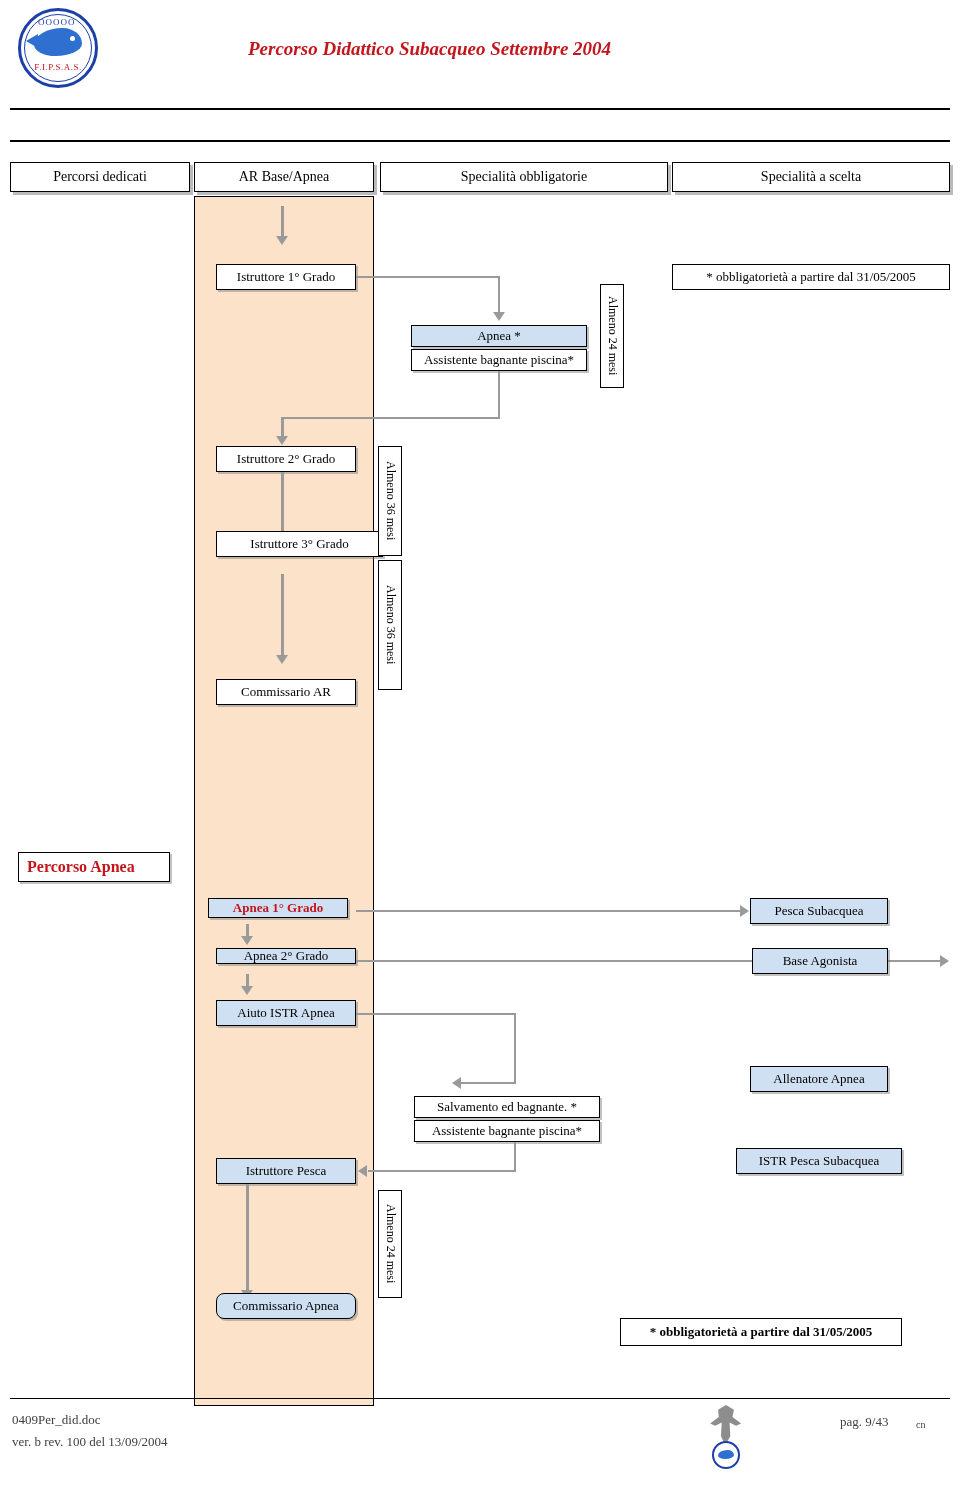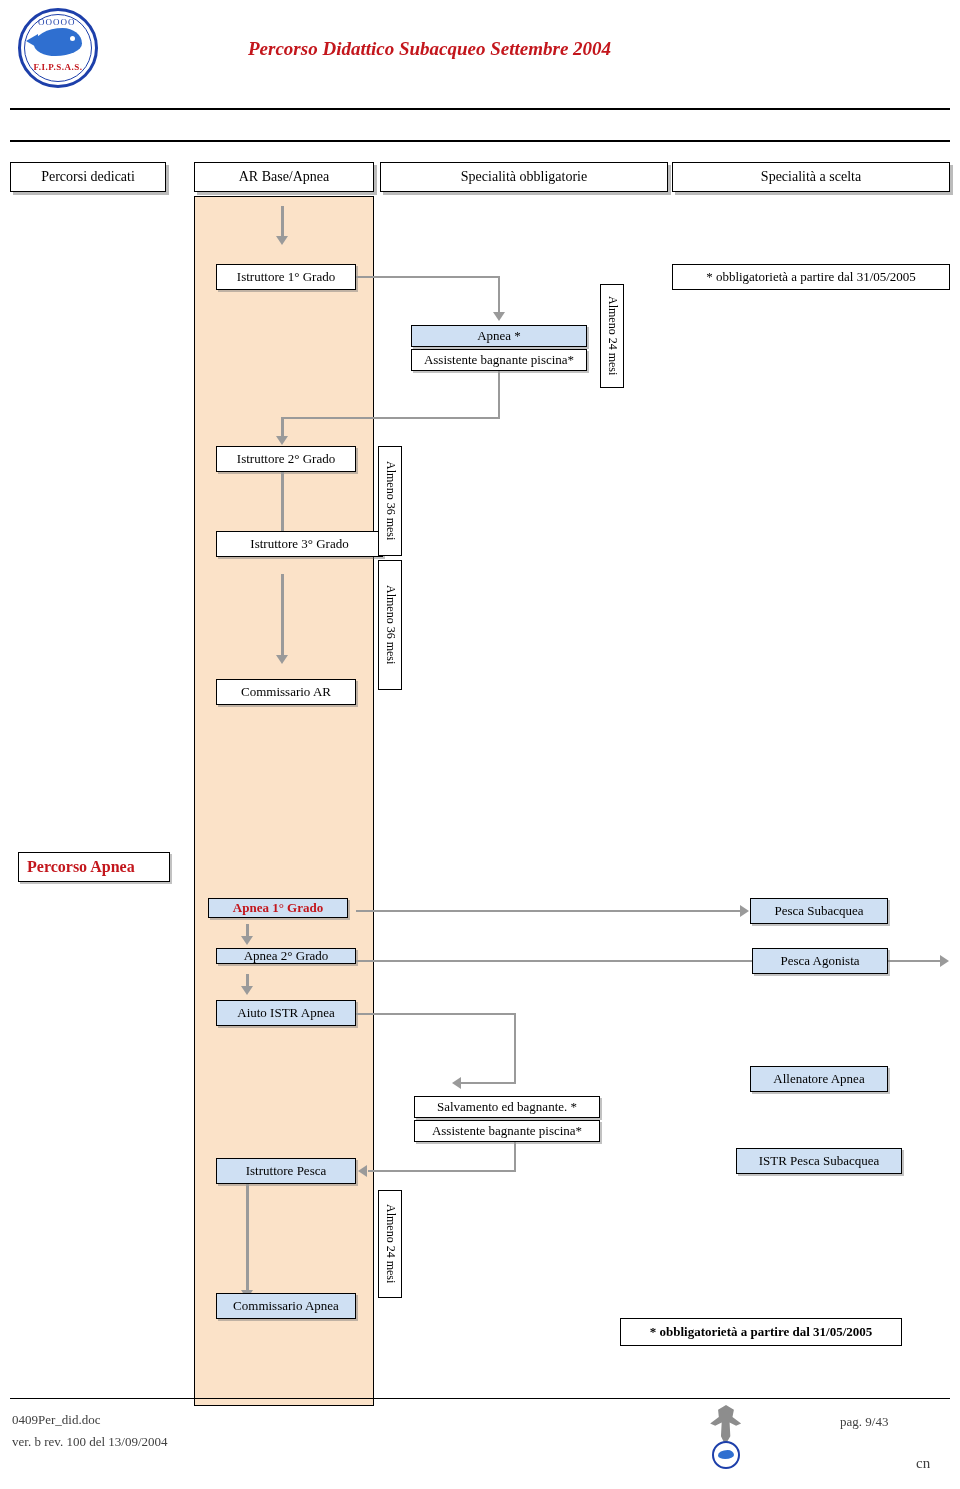--- a/index.html
+++ b/index.html
@@ -71,21 +71,21 @@
     font-size: 9px;
     color: #1d3faa;
     letter-spacing: 1px;
   }
   .logo .label {
     position: absolute;
     left: 0; top: 54px;
     width: 80px;
     text-align: center;
     font-size: 9px;
-    font-weight: bold;
+    font-weight: normal;
     color: #c3161c;
     letter-spacing: 0.5px;
   }
   .doc-title {
     position: absolute;
     left: 248px; top: 38px;
     font-size: 19px;
     font-weight: bold;
     font-style: italic;
     color: #c3161c;
@@ -222,21 +222,21 @@
     <div class="fish"></div>
     <div class="eye"></div>
     <div class="label">F.I.P.S.A.S.</div>
   </div>
 
   <div class="doc-title">Percorso Didattico Subacqueo Settembre 2004</div>
 
   <div class="hr" style="left:10px; top:108px; width:940px;"></div>
   <div class="hr" style="left:10px; top:140px; width:940px;"></div>
 
-  <div class="box header-box plain" style="left:10px; top:162px; width:156px; height:30px;">
+  <div class="box header-box plain" style="left:10px; top:162px; width:180px; height:30px;">
     <span>Percorsi dedicati</span>
   </div>
   <div class="box header-box plain" style="left:194px; top:162px; width:180px; height:30px;">
     <span>AR Base/Apnea</span>
   </div>
   <div class="box header-box plain" style="left:380px; top:162px; width:288px; height:30px;">
     <span>Specialità obbligatorie</span>
   </div>
   <div class="box header-box plain" style="left:672px; top:162px; width:278px; height:30px;">
     <span>Specialità a scelta</span>
@@ -316,21 +316,21 @@
 
   <div class="conn" style="left:246px; top:924px; width:3px; height:14px;"></div>
   <div class="arrow-down" style="left:241px; top:936px;"></div>
 
   <div class="box blue" style="left:216px; top:948px; width:140px; height:16px;">
     <span>Apnea 2° Grado</span>
   </div>
   <div class="conn" style="left:356px; top:960px; width:590px; height:2px;"></div>
   <div class="arrow-right" style="left:940px; top:955px;"></div>
   <div class="box blue" style="left:752px; top:948px; width:136px; height:26px;">
-    <span>Pesca Agonista</span>
+    <span>Base Agonista</span>
   </div>
 
   <div class="conn" style="left:246px; top:974px; width:3px; height:14px;"></div>
   <div class="arrow-down" style="left:241px; top:986px;"></div>
 
   <div class="box blue" style="left:216px; top:1000px; width:140px; height:26px;align-items:center;">
     <span>Aiuto ISTR Apnea</span>
   </div>
 
   <div class="conn" style="left:356px; top:1013px; width:160px; height:2px;"></div>
@@ -357,21 +357,21 @@
   <div class="conn" style="left:368px; top:1170px; width:148px; height:2px;"></div>
   <div class="arrow-left" style="left:358px; top:1165px;"></div>
 
   <div class="box blue" style="left:216px; top:1158px; width:140px; height:26px;">
     <span>Istruttore Pesca</span>
   </div>
 
   <div class="conn" style="left:246px; top:1184px; width:3px; height:110px;"></div>
   <div class="arrow-down" style="left:241px; top:1290px;"></div>
 
-  <div class="box blue" style="left:216px; top:1293px; width:140px; height:26px;">
+  <div class="box blue" style="left:216px; top:1293px; width:140px; height:26px;border-radius:8px;">
     <span>Commissario Apnea</span>
   </div>
 
   <div class="box vert plain" style="left:378px; top:1190px; width:24px; height:108px;">
     <span>Almeno 24 mesi</span>
   </div>
 
   <div class="box bold plain" style="left:620px; top:1318px; width:282px; height:28px;">
     <span>* obbligatorietà a partire dal 31/05/2005</span>
   </div>
@@ -381,15 +381,15 @@
   <div class="footer-text" style="left:12px; top:1412px;">0409Per_did.doc</div>
   <div class="footer-text" style="left:12px; top:1434px;">ver. b  rev.  100  del  13/09/2004</div>
 
   <div class="footer-logo">
     <div class="diver"></div>
     <div class="fcircle"></div>
     <div class="ffish"></div>
   </div>
 
   <div class="footer-text" style="left:840px; top:1414px;">pag. 9/43</div>
-  <div class="footer-text" style="left:916px; top:1419px; font-size:15px;margin-top:36px;">cn</div>
+  <div class="footer-text" style="left:916px; top:1419px; font-size:10px;">cn</div>
 
 </div>
 
 </body></html>

